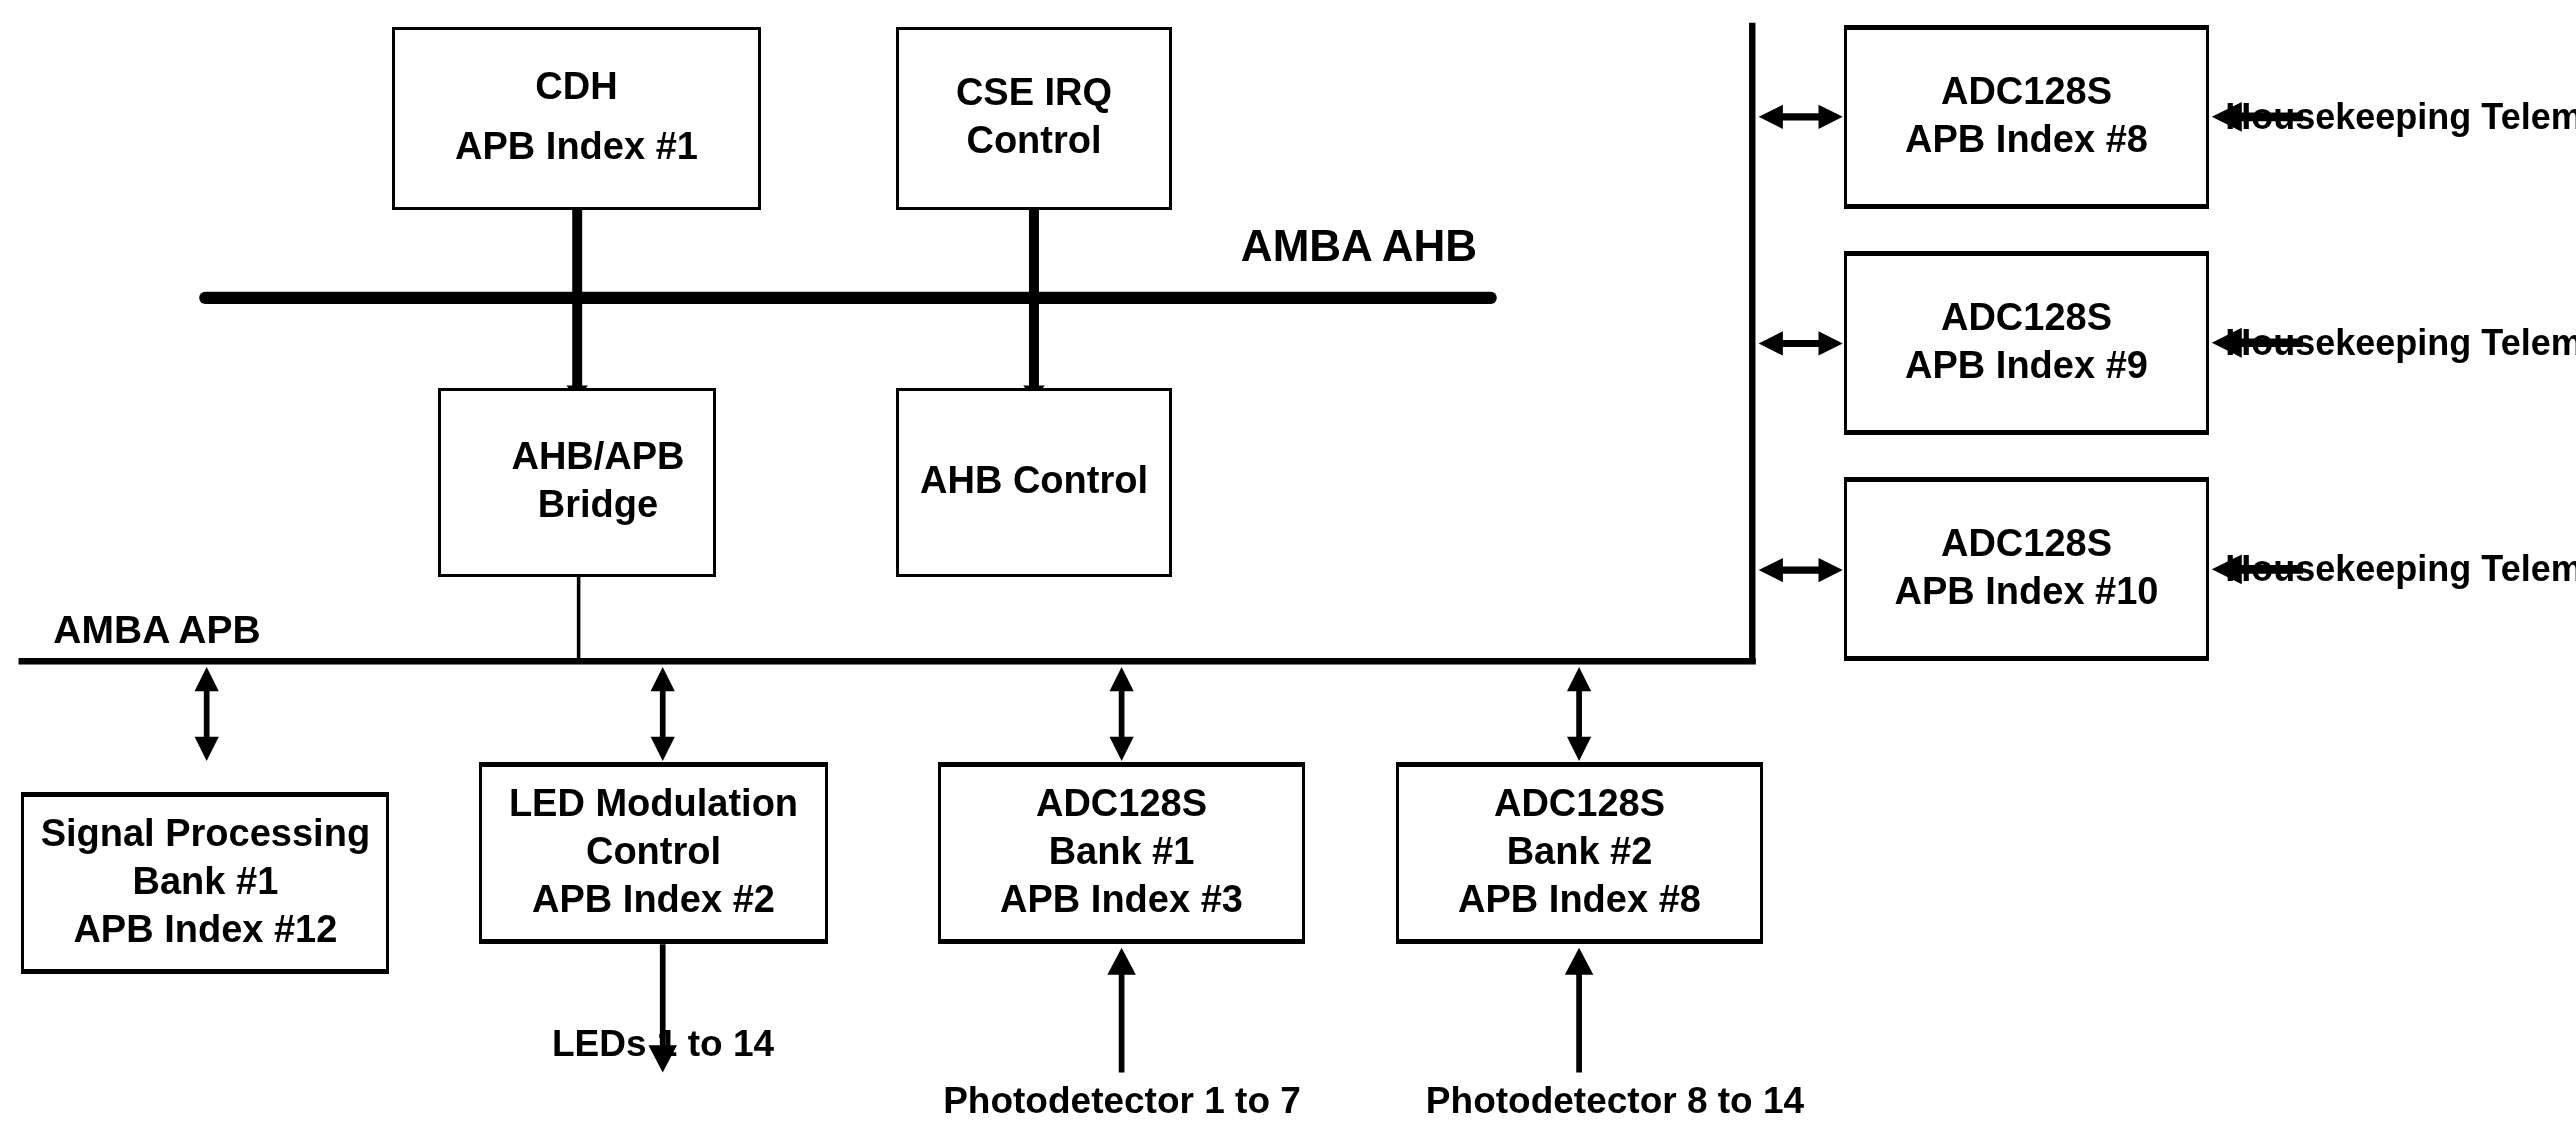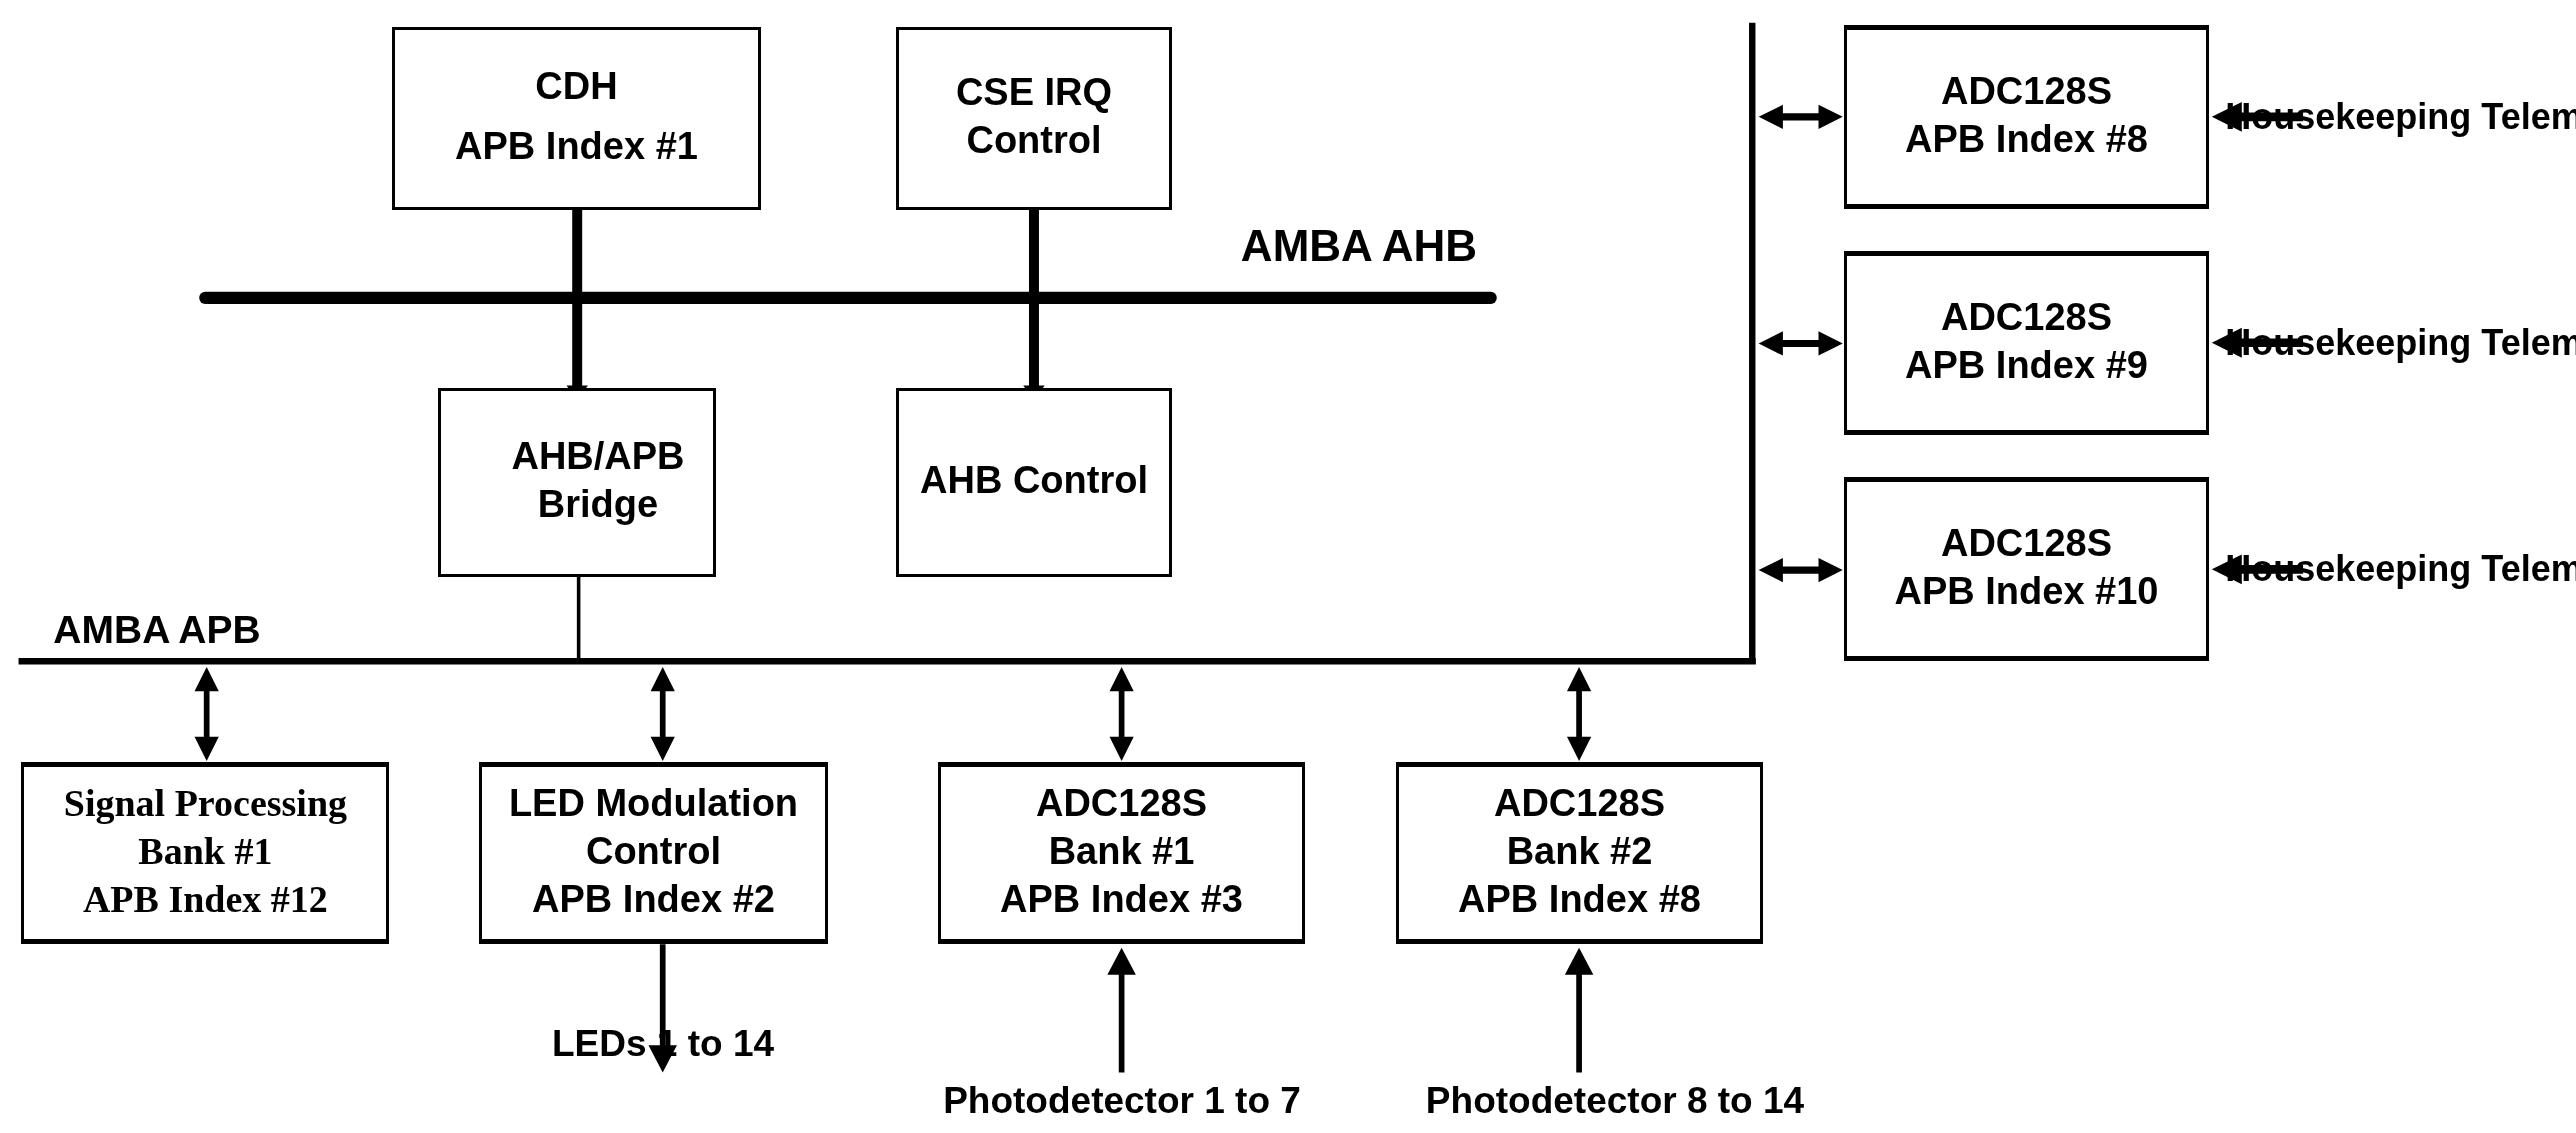--- a/index.html
+++ b/index.html
@@ -121,21 +121,21 @@
   </div>
 
   <div class="box" style="left:438px; top:388px; width:278px; height:189px;padding-left:42px;">
     <span>AHB/APB</span>
     <span>Bridge</span>
   </div>
   <div class="box" style="left:896px; top:388px; width:276px; height:189px;">
     <span>AHB Control</span>
   </div>
 
-  <div class="box heavy-tb" style="left:21.4px; top:762px; width:368px; height:182px;font-family:Liberation Serif, serif;">
+  <div class="box heavy-tb" style="left:21.4px; top:792px; width:368px; height:182px;">
     <span>Signal Processing</span>
     <span>Bank #1</span>
     <span>APB Index #12</span>
   </div>
   <div class="box heavy-tb" style="left:479px; top:762px; width:349px; height:182px;">
     <span>LED Modulation</span>
     <span>Control</span>
     <span>APB Index #2</span>
   </div>
   <div class="box heavy-tb" style="left:938px; top:762px; width:367px; height:182px;">

